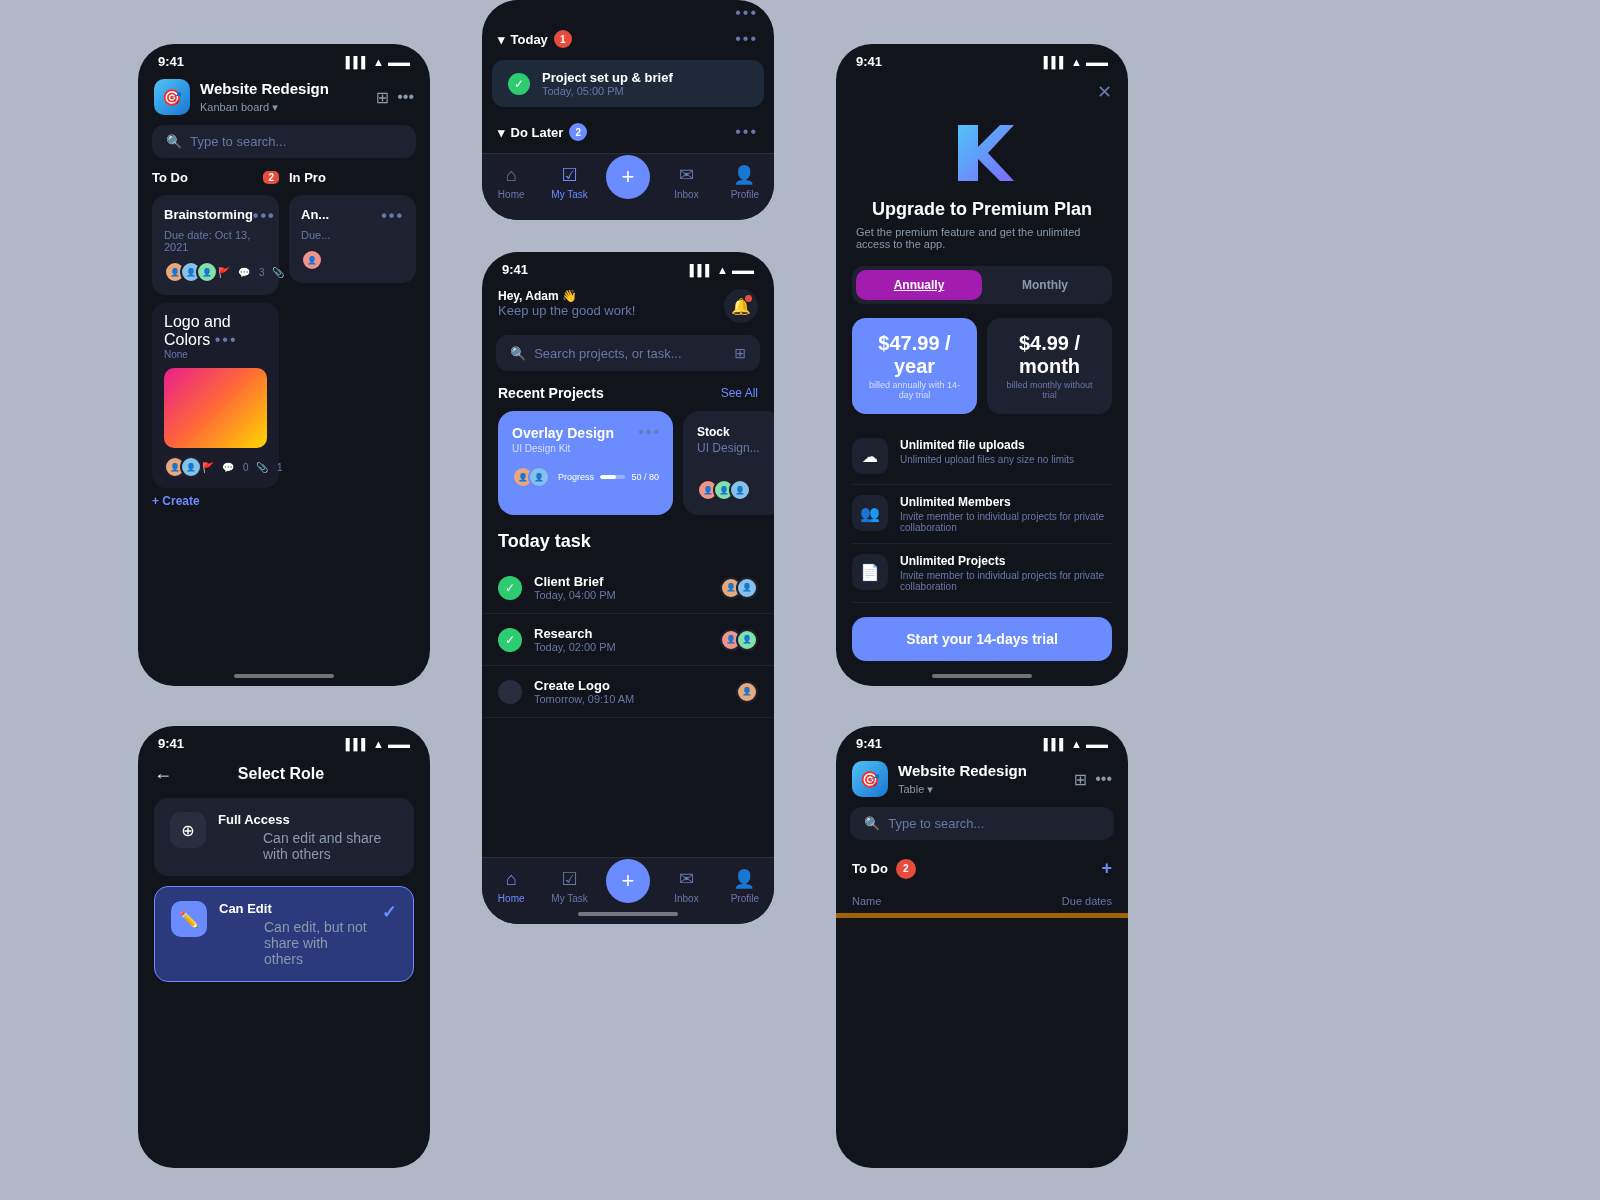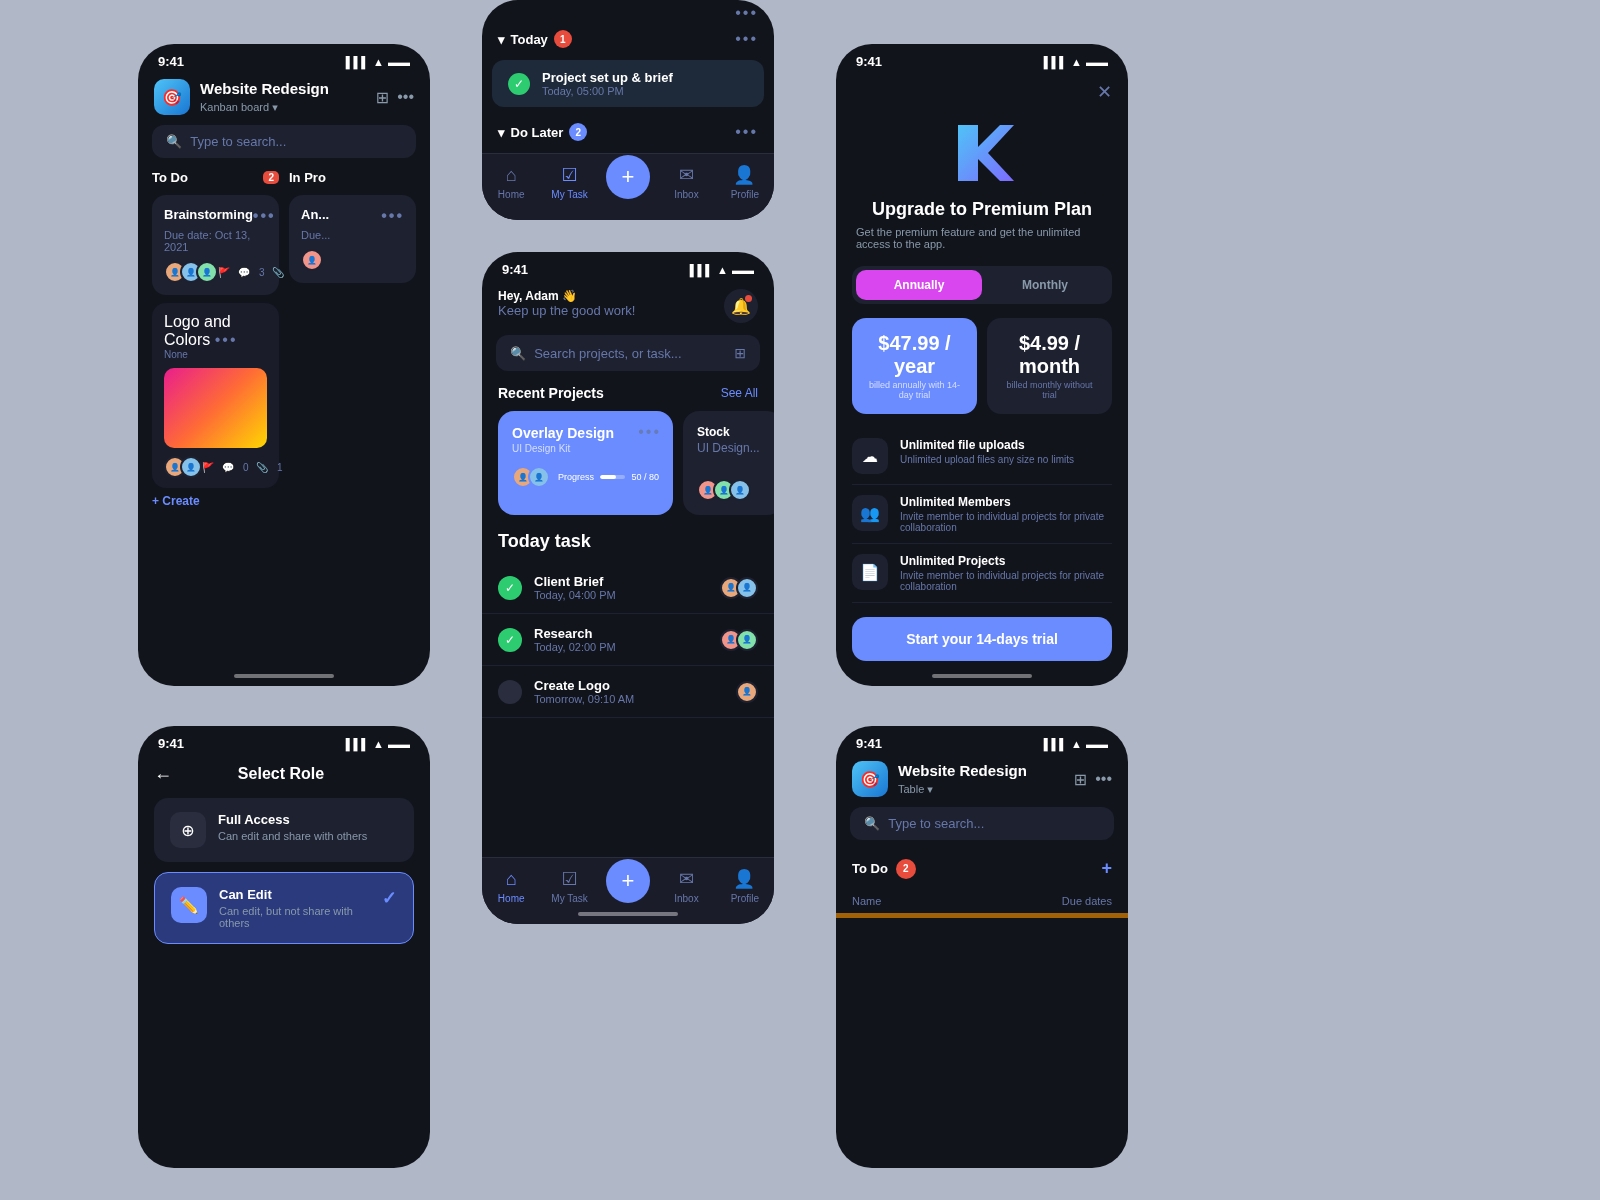--- a/index.html
+++ b/index.html
@@ -402,21 +402,21 @@
     }
     .pricing-tab {
       flex: 1;
       text-align: center;
       padding: 8px 4px;
       border-radius: 10px;
       font-size: 12px;
       font-weight: 600;
       cursor: pointer;
     }
-    .pricing-tab.active { background: #d946ef; color: #fff; }
+    .pricing-tab.active { background: #a21caf; color: #fff; text-decoration: underline; }
     .pricing-tab.inactive { color: #8899aa; }
 
     .pricing-cards {
       display: flex;
       gap: 10px;
       padding: 0 16px 14px;
     }
     .pricing-card {
       flex: 1;
       background: #6b8cff;
@@ -487,21 +487,21 @@
       width: 36px; height: 36px;
       background: #2a2d3e;
       border-radius: 10px;
       display: flex; align-items: center; justify-content: center;
       font-size: 16px;
       flex-shrink: 0;
     }
     .role-icon.blue { background: #6b8cff; }
     .role-text { flex: 1; }
     .role-text h4 { font-size: 13px; font-weight: 700; margin-bottom: 3px; }
-    .role-text p { font-size: 11px; color: #8899aa; }
+    .role-text p { font-size: 14px; color: #8899aa; margin-left: 45px; }
     .role-check { color: #6b8cff; font-size: 18px; font-weight: 700; margin-left: auto; }
 
     
     .phone-table {
       left: 836px; top: 726px;
       width: 292px; height: 442px;
     }
     .table-header {
       display: flex;
       align-items: center;

